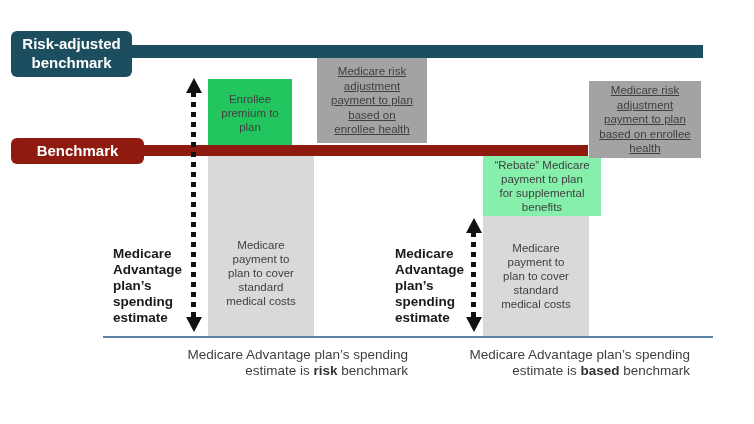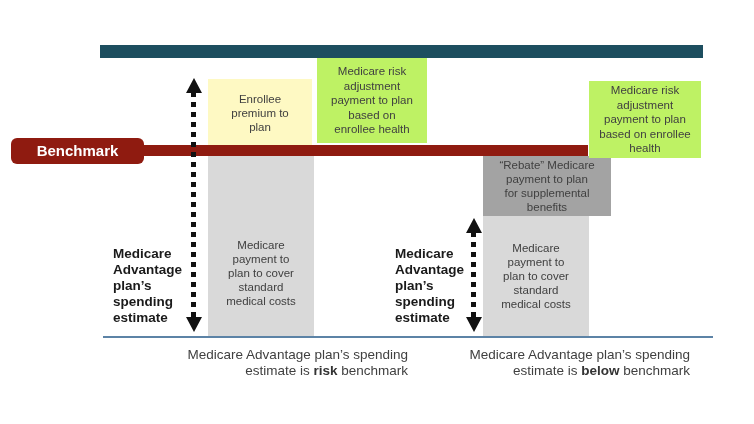--- a/index.html
+++ b/index.html
@@ -28,33 +28,34 @@
   .pill-red  { left: 11px; top: 138px; width: 133px; height: 26px; background: #8f1b10; font-size: 15px; }
 
   
   .seg {
     position: absolute; z-index: 1;
     display: flex; align-items: center; justify-content: center;
     text-align: center; color: #404040;
     font-size: 11.5px; line-height: 14px;
     white-space: pre-line;
   }
-  .seg-enrollee      { left: 208px; top: 79px;  width: 104px; height: 67px;  background: #fef9c3; }
+  .seg-enrollee      { left: 208px; top: 79px;  width: 84px; height: 67px;  background: #22c55e; }
   .seg-left-payment  { left: 208px; top: 146px; width: 106px; height: 190px; background: #d9d9d9; padding-top: 64px; }
-  .seg-rebate        { left: 483px; top: 156px; width: 128px; height: 60px;  background: #a3a3a3; }
+  .seg-rebate        { left: 483px; top: 156px; width: 118px; height: 60px;  background: #86efac; }
   .seg-right-payment { left: 483px; top: 216px; width: 106px; height: 120px; background: #d9d9d9; }
 
   
   .note {
     position: absolute; z-index: 2;
     display: flex; align-items: center; justify-content: center;
     text-align: center; color: #404040;
     font-size: 11.5px; line-height: 14.5px;
-    background: #bef264;
+    background: #a3a3a3;
     white-space: pre-line;
+    text-decoration: underline;
   }
   .note-left  { left: 317px; top: 58px; width: 110px; height: 85px; }
   .note-right { left: 589px; top: 81px; width: 112px; height: 77px; }
 
   
   .varrow {
     position: absolute; z-index: 5;
     display: flex; flex-direction: column; align-items: center;
   }
   .varrow-left  { left: 185px; top: 78px;  width: 17px; height: 254px; }
@@ -91,20 +92,22 @@
   .caption-right { left: 430px; }
 </style>
 </head>
 <body>
 
 <div class="stage">
 
   <div class="hbar teal-bar"></div>
   <div class="hbar red-bar"></div>
 
+  <div class="pill pill-teal" style="white-space: pre-line;">Risk-adjusted
+benchmark</div>
   <div class="pill pill-red">Benchmark</div>
 
   <div class="seg seg-enrollee">Enrollee
 premium to
 plan</div>
   <div class="seg seg-left-payment">Medicare
 payment to
 plan to cover
 standard
 medical costs</div>
@@ -155,16 +158,16 @@
 estimate</div>
 
   <div class="baseline"></div>
 
   <div class="caption caption-left">
     <span>Medicare Advantage plan’s spending</span><br>
     <span>estimate is </span><b>risk</b><span> benchmark</span>
   </div>
   <div class="caption caption-right">
     <span>Medicare Advantage plan’s spending</span><br>
-    <span>estimate is </span><b>below</b><span> benchmark</span>
+    <span>estimate is </span><b>based</b><span> benchmark</span>
   </div>
 
 </div>
 
 </body></html>

